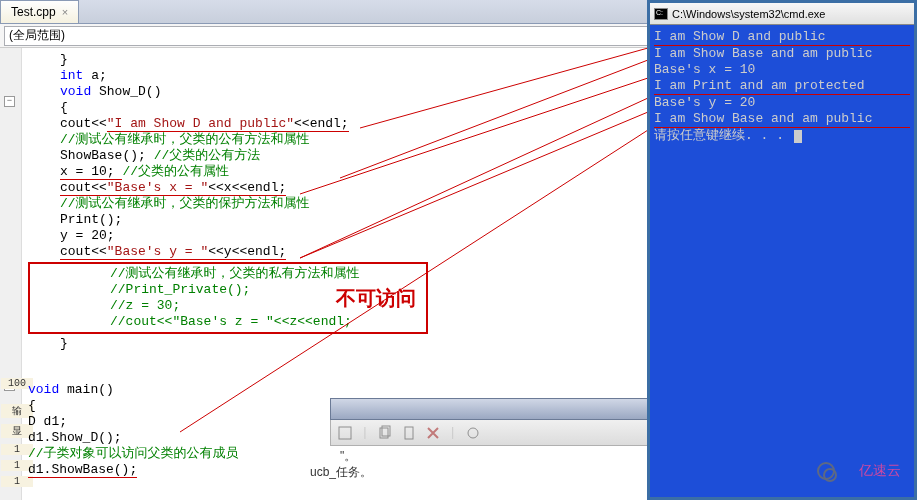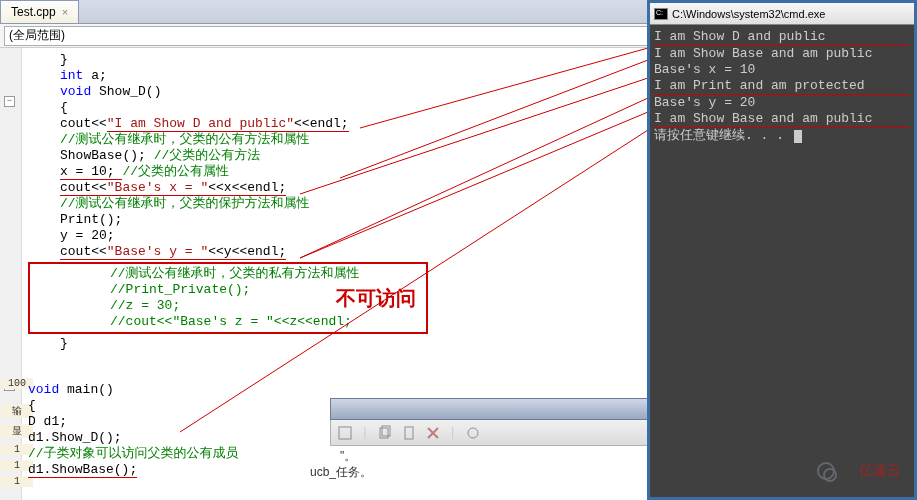--- a/index.html
+++ b/index.html
@@ -29,30 +29,30 @@
 .cmnt { color: #008000; }
 .str { color: #a31515; }
 .callout-box { border: 2px solid #cc0000; padding: 2px; position: relative; display: inline-block; }
 .callout-label { color: #cc0000; font-weight: bold; position: absolute; right: 10px; top: 50%; transform: translateY(-50%); font-family: SimSun, sans-serif; font-size: 20px; }
 .underline-red { border-bottom: 1px solid #cc0000; }
 
 
 .arrows { position: absolute; top: 0; left: 0; width: 917px; height: 500px; pointer-events: none; }
 
 
-.console { position: absolute; right: 0; top: 0; width: 270px; height: 500px; background: #404040; border: 3px solid #3b6ea5; z-index: 5; }
+.console { position: absolute; right: 0; top: 0; width: 270px; height: 500px; background: #1d4ed8; border: 3px solid #3b6ea5; z-index: 5; }
 .console-title { background: linear-gradient(#f7f7f7, #e0e0e0); height: 22px; display: flex; align-items: center; padding: 0 4px; font-family: Tahoma, sans-serif; font-size: 11px; gap: 4px; border-bottom: 1px solid #888; }
 .cmd-icon { width: 14px; height: 12px; background: #000; border: 1px solid #888; display: inline-block; position: relative; }
 .cmd-icon::before { content: 'C:'; color: #fff; font-size: 7px; position: absolute; top: 0; left: 1px; }
 .console-body { padding: 4px 4px; color: #ccc; font-family: 'Courier New', monospace; font-size: 13px; line-height: 16px; }
 .console-line { white-space: nowrap; }
 .cursor { display: inline-block; width: 8px; height: 13px; background: #ccc; vertical-align: text-bottom; margin-left: 2px; }
 
 
-.watermark { position: absolute; right: 16px; bottom: 20px; color: #b91c1c; font-family: SimSun, sans-serif; font-size: 14px; display: flex; align-items: center; gap: 24px; z-index: 10; opacity: 0.85; }
+.watermark { position: absolute; right: 16px; bottom: 20px; color: #ec4899; font-family: SimSun, sans-serif; font-size: 14px; display: flex; align-items: center; gap: 24px; z-index: 10; opacity: 0.85; }
 .watermark-ring { width: 18px; height: 18px; border: 2px solid #6a6e75; border-radius: 50%; position: relative; }
 .watermark-ring::after { content: ''; position: absolute; width: 10px; height: 10px; border: 2px solid #6a6e75; border-radius: 50%; right: -4px; bottom: -4px; }
 
 
 .bottom-panel { position: absolute; left: 330px; top: 398px; width: 320px; }
 .bp-bar1 { height: 22px; background: linear-gradient(#d0d7e6, #9ba8c2); border: 1px solid #6b7a96; }
 .bp-bar2 { height: 26px; background: linear-gradient(#f0f0f0, #dcdcdc); border: 1px solid #b0b0b0; border-top: none; display: flex; align-items: center; gap: 8px; padding: 0 6px; }
 .bp-icon { width: 16px; height: 16px; display: inline-block; opacity: 0.6; }
 .bp-icon svg { width: 16px; height: 16px; }
 .bp-text { position: absolute; font-family: SimSun, sans-serif; font-size: 12px; color: #333; }

